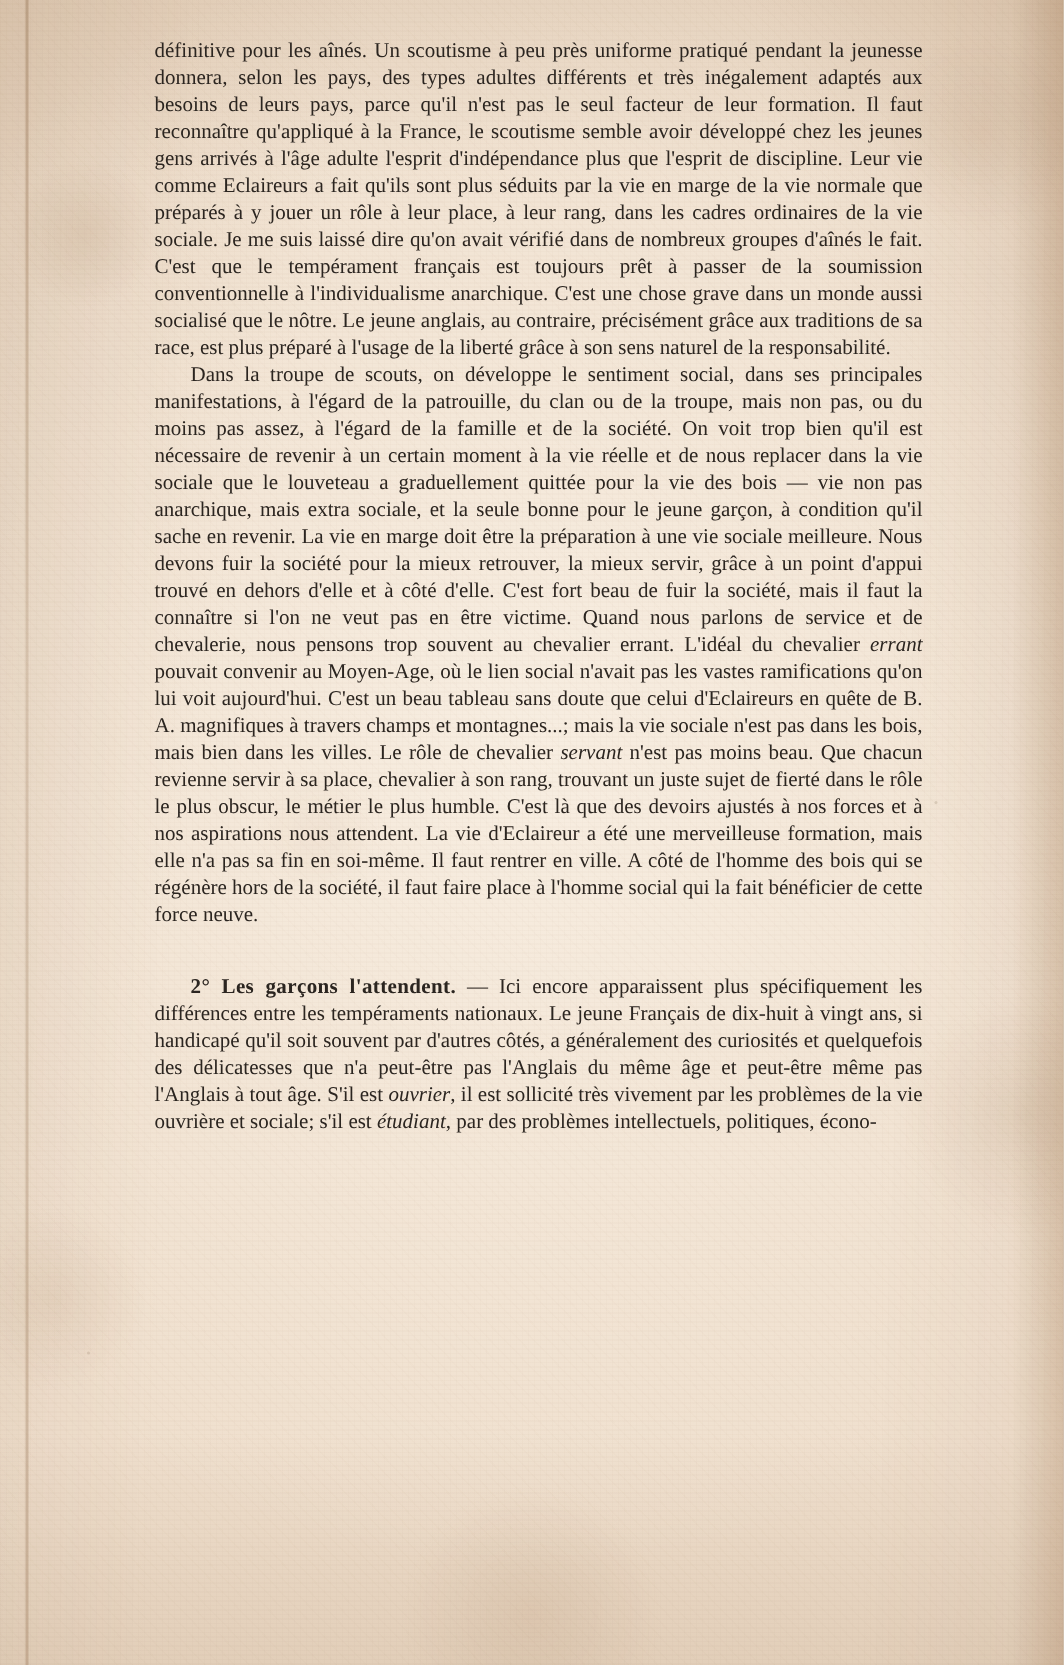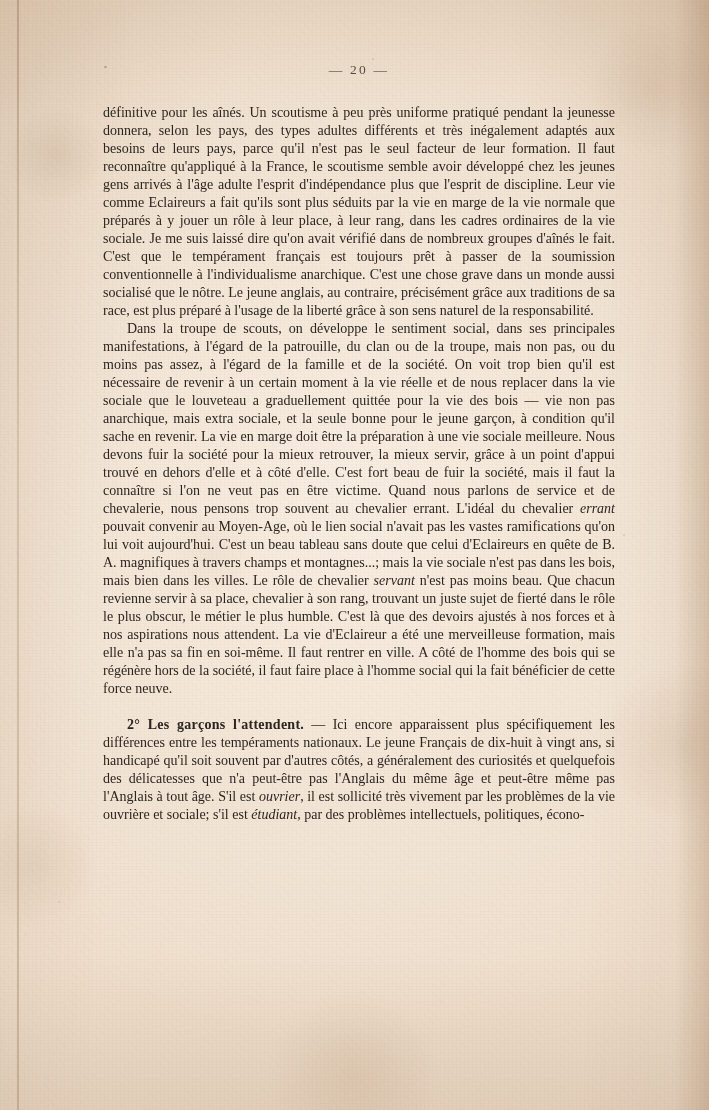--- a/index.html
+++ b/index.html
@@ -102,21 +102,21 @@
   }
 
   .body-text p {
     margin: 0;
     text-indent: 0;
   }
   .body-text p.indent {
     text-indent: 24px;
   }
   .body-text p.space-before {
-    margin-top: 18px;
+    margin-top: 30px;
   }
 
   .body-text i {
   }
 
   .run-head {
     font-weight: bold;
     letter-spacing: 0.25px;
   }
 
@@ -147,21 +147,20 @@
   <div class="gutter-line"></div>
   <div class="edge-right"></div>
 
   <span class="speck" style="left:104px; top:66px; width:3px; height:2px;"></span>
   <span class="speck" style="left:372px; top:58px; width:2px; height:2px; opacity:.5;"></span>
   <span class="speck" style="left:623px; top:534px; width:2px; height:2px; opacity:.45;"></span>
   <span class="speck" style="left:58px; top:901px; width:2px; height:2px; opacity:.4;"></span>
 
   <div class="content">
 
-    <div class="folio">—  20  —</div>
 
     <div class="body-text">
 
       <p><span>définitive pour les aînés. Un scoutisme à peu près uniforme pratiqué pendant la jeunesse donnera, selon les pays, des types adultes différents et très inégalement adaptés aux besoins de leurs pays, parce qu'il n'est pas le seul facteur de leur formation. Il faut reconnaître qu'appliqué à la France, le scoutisme semble avoir développé chez les jeunes gens arrivés à l'âge adulte l'esprit d'indépendance plus que l'esprit de discipline. Leur vie comme Eclaireurs a fait qu'ils sont plus séduits par la vie en marge de la vie normale que préparés à y jouer un rôle à leur place, à leur rang, dans les cadres ordinaires de la vie sociale. Je me suis laissé dire qu'on avait vérifié dans de nombreux groupes d'aînés le fait. C'est que le tempérament français est toujours prêt à passer de la soumission conventionnelle à l'individualisme anarchique. C'est une chose grave dans un monde aussi socialisé que le nôtre. Le jeune anglais, au contraire, précisément grâce aux traditions de sa race, est plus préparé à l'usage de la liberté grâce à son sens naturel de la responsabilité.</span></p>
 
       <p class="indent"><span>Dans la troupe de scouts, on développe le sentiment social, dans ses principales manifestations, à l'égard de la patrouille, du clan ou de la troupe, mais non pas, ou du moins pas assez, à l'égard de la famille et de la société. On voit trop bien qu'il est nécessaire de revenir à un certain moment à la vie réelle et de nous replacer dans la vie sociale que le louveteau a graduellement quittée pour la vie des bois — vie non pas anarchique, mais extra sociale, et la seule bonne pour le jeune garçon, à condition qu'il sache en revenir. La vie en marge doit être la préparation à une vie sociale meilleure. Nous devons fuir la société pour la mieux retrouver, la mieux servir, grâce à un point d'appui trouvé en dehors d'elle et à côté d'elle. C'est fort beau de fuir la société, mais il faut la connaître si l'on ne veut pas en être victime. Quand nous parlons de service et de chevalerie, nous pensons trop souvent au chevalier errant. L'idéal du chevalier </span><i>errant</i><span> pouvait convenir au Moyen-Age, où le lien social n'avait pas les vastes ramifications qu'on lui voit aujourd'hui. C'est un beau tableau sans doute que celui d'Eclaireurs en quête de B. A. magnifiques à travers champs et montagnes...; mais la vie sociale n'est pas dans les bois, mais bien dans les villes. Le rôle de chevalier </span><i>servant</i><span> n'est pas moins beau. Que chacun revienne servir à sa place, chevalier à son rang, trouvant un juste sujet de fierté dans le rôle le plus obscur, le métier le plus humble. C'est là que des devoirs ajustés à nos forces et à nos aspirations nous attendent. La vie d'Eclaireur a été une merveilleuse formation, mais elle n'a pas sa fin en soi-même. Il faut rentrer en ville. A côté de l'homme des bois qui se régénère hors de la société, il faut faire place à l'homme social qui la fait bénéficier de cette force neuve.</span></p>
 
       <p class="indent space-before"><span class="run-head">2° Les garçons l'attendent.</span><span> — Ici encore apparaissent plus spécifiquement les différences entre les tempéraments nationaux. Le jeune Français de dix-huit à vingt ans, si handicapé qu'il soit souvent par d'autres côtés, a généralement des curiosités et quelquefois des délicatesses que n'a peut-être pas l'Anglais du même âge et peut-être même pas l'Anglais à tout âge. S'il est </span><i>ouvrier</i><span>, il est sollicité très vivement par les problèmes de la vie ouvrière et sociale; s'il est </span><i>étudiant</i><span>, par des problèmes intellectuels, politiques, écono-</span></p>
 
     </div>

